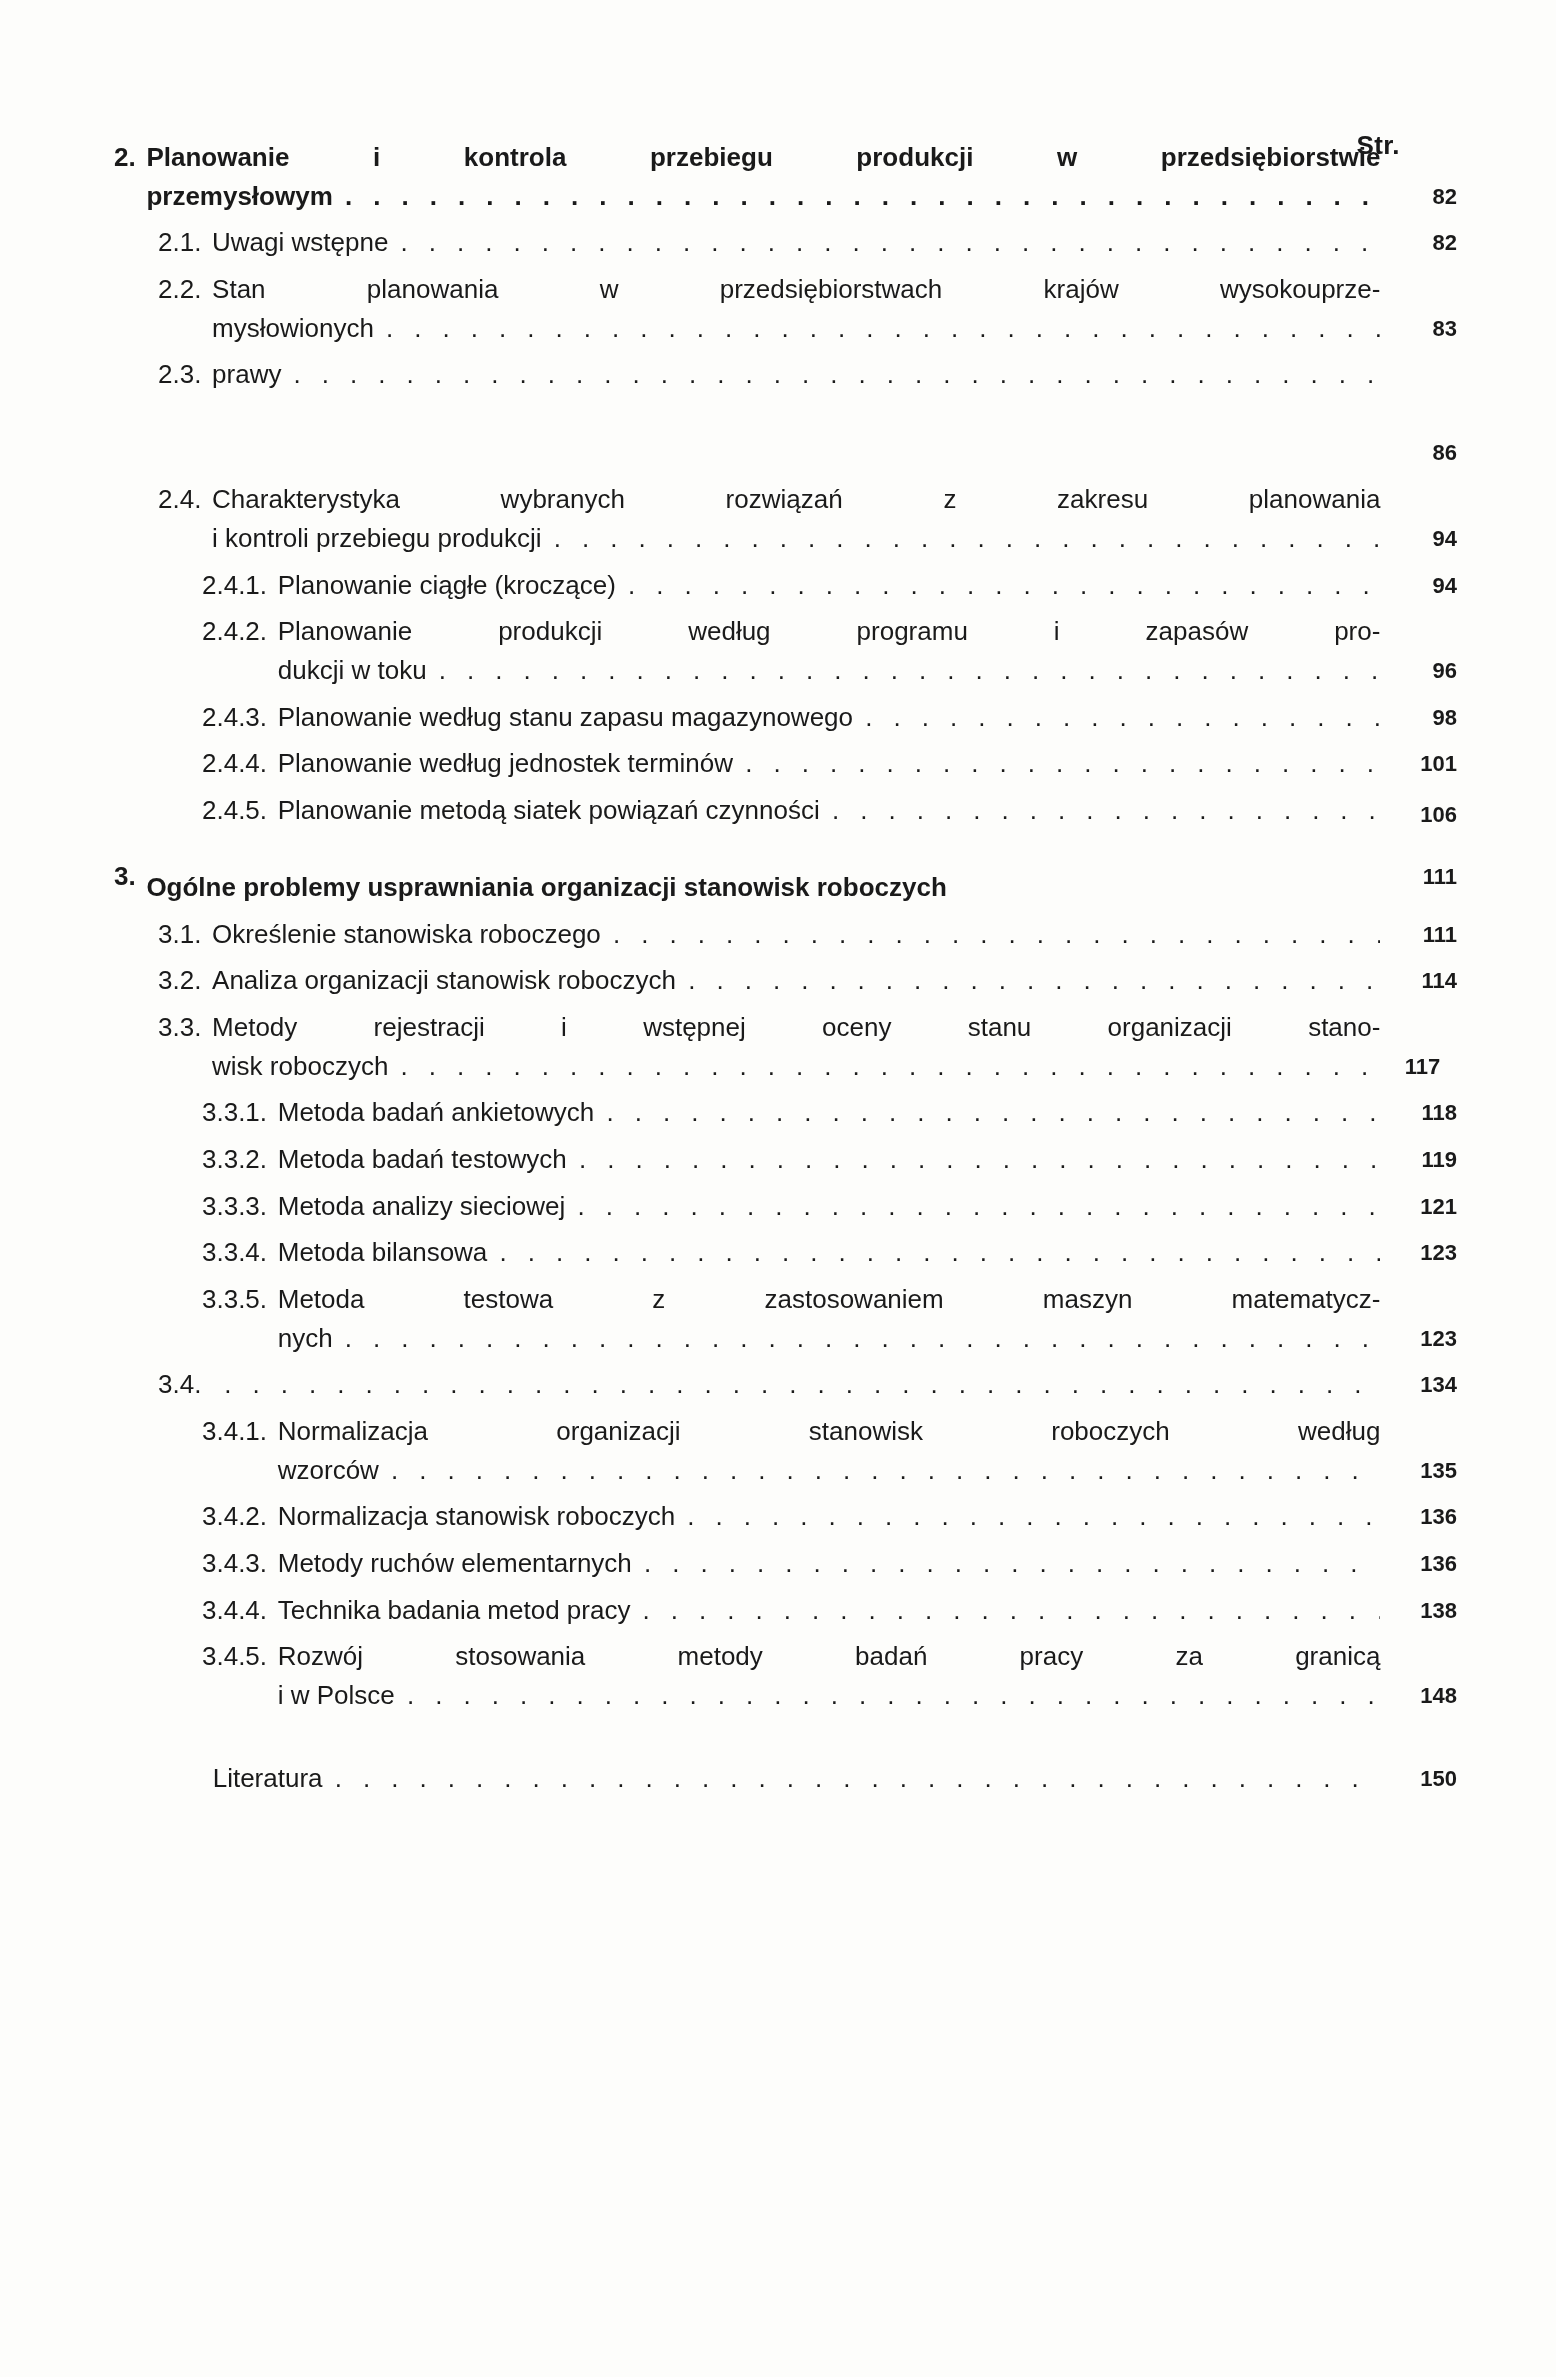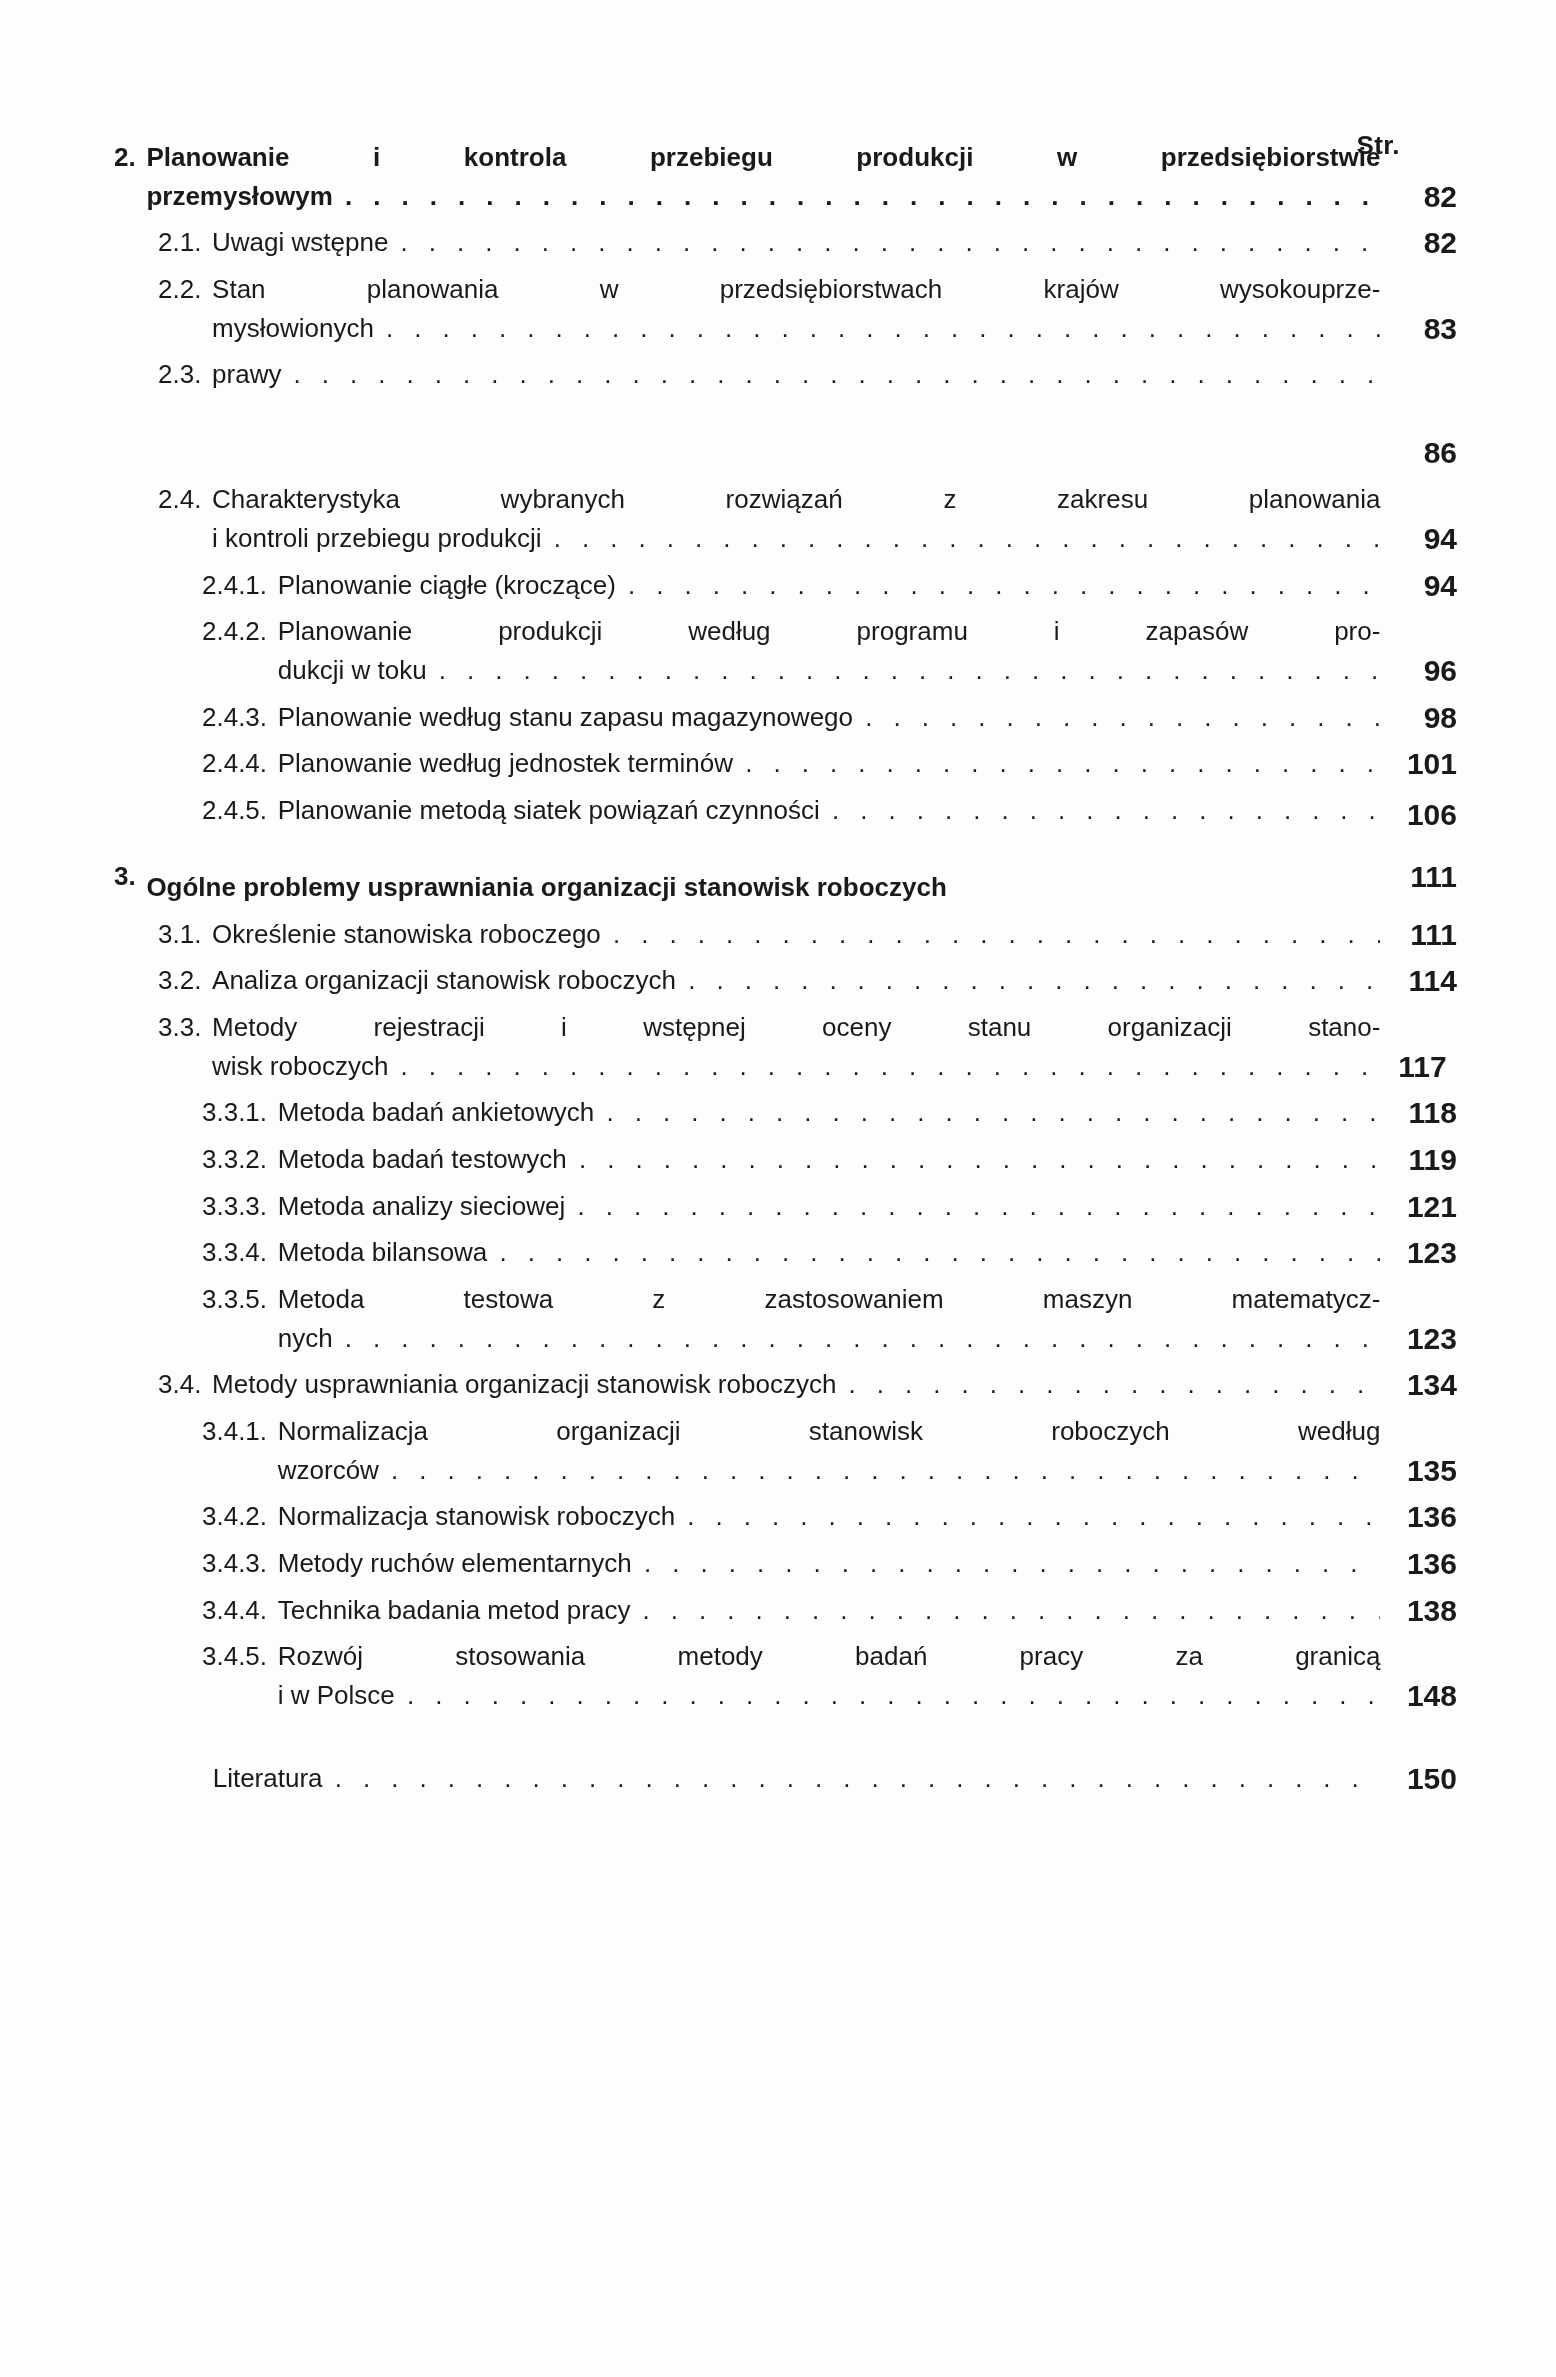--- a/index.html
+++ b/index.html
@@ -53,21 +53,21 @@
     padding-right: 10.7px;
   }
   .entry .body {
     flex: 1 1 auto;
     min-width: 0;
   }
   .entry .pg {
     flex: 0 0 69px;
     text-align: right;
     font-family: "Liberation Sans", sans-serif;
-    font-size: 30px;
+    font-size: 22px;
     line-height: 39px;
     font-weight: bold;
     white-space: nowrap;
     padding-left: 7.6px;
   }
   .line {
     display: flex;
     align-items: baseline;
     font-family: "Liberation Sans", sans-serif;
     font-size: 26px;
@@ -311,21 +311,20 @@
               <span class="txt">nych</span>
               <span class="dots">. . . . . . . . . . . . . . . . . . . . . . . . . . . . . . . . . . . . . . . . . . . . . . . . . . . . . . . . . . . . </span>
             </div>
           </div>
           <div class="pg" style="margin-top: 39px;">123</div>
         </div>
         <div class="entry lvl2">
           <div class="num">3.4.</div>
           <div class="body">
             <div class="line">
-              <span class="txt">Metody usprawniania organizacji stanowisk roboczych</span>
               <span class="dots">. . . . . . . . . . . . . . . . . . . . . . . . . . . . . . . . . . . . . . . . . . . . . . . . . . . . . . . . . . . . </span>
             </div>
           </div>
           <div class="pg" style="margin-top: 0px;">134</div>
         </div>
         <div class="entry lvl3">
           <div class="num">3.4.1.</div>
           <div class="body">
             <div class="line justify">Normalizacja organizacji stanowisk roboczych według</div>
             <div class="line">

